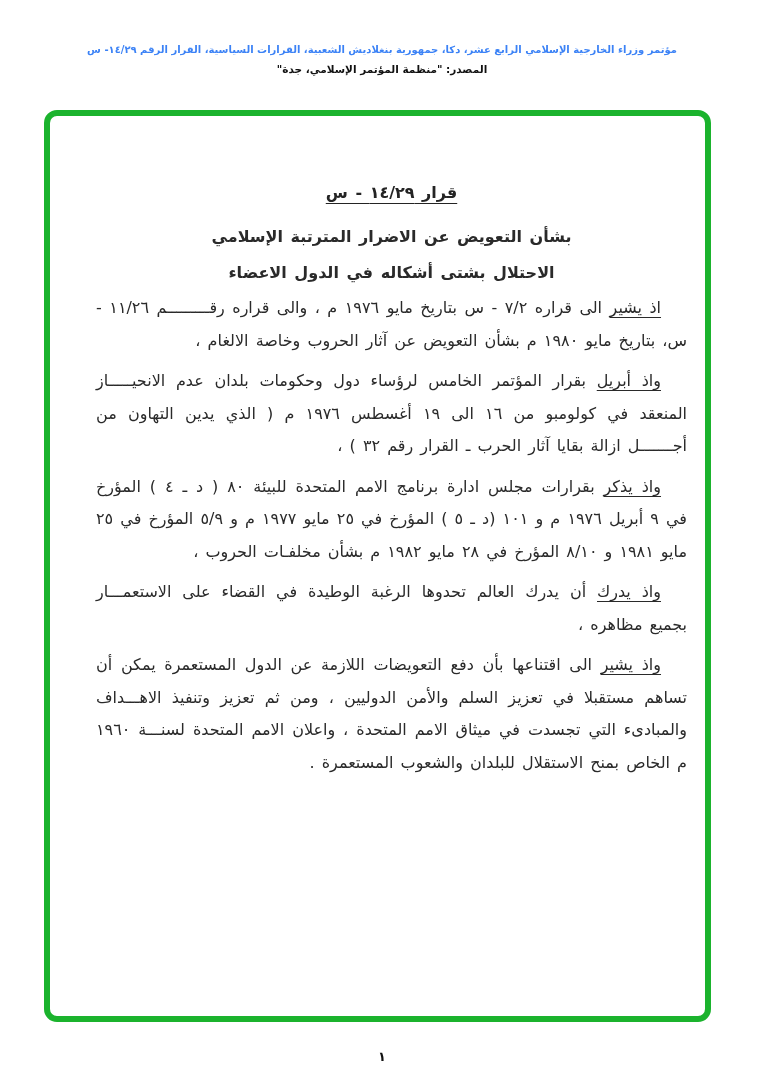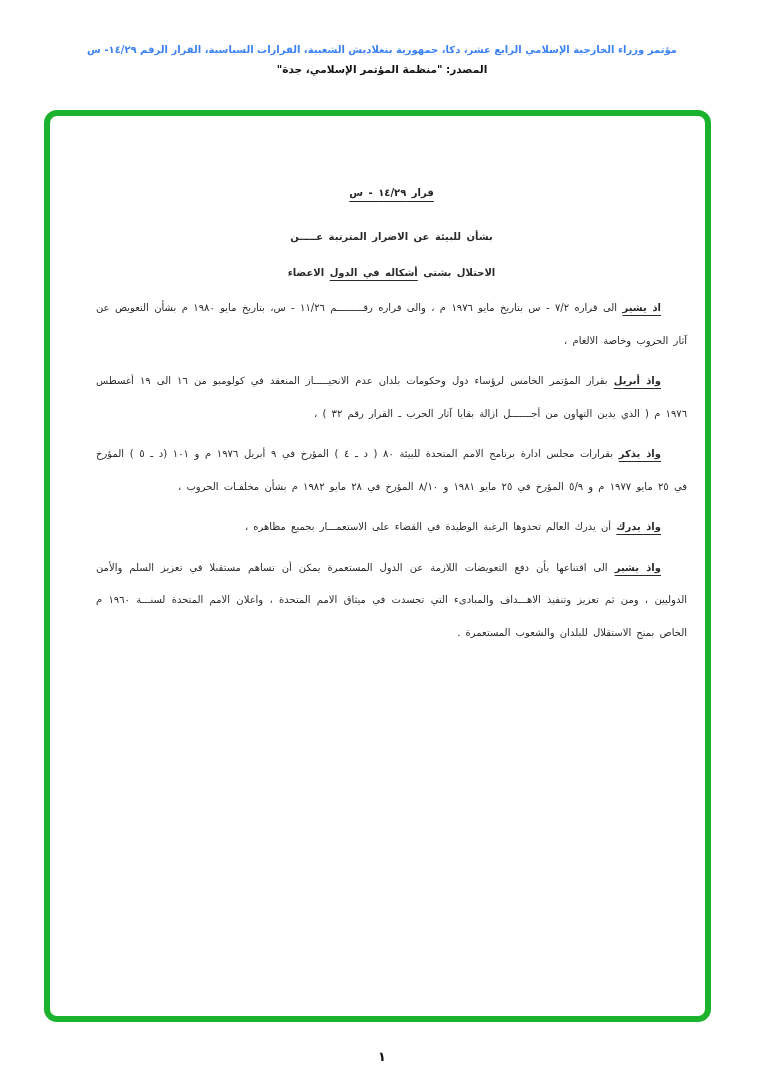--- a/index.html
+++ b/index.html
@@ -35,58 +35,56 @@
     width: 667px; height: 912px;
     border: 6px solid #1bb32d;
     border-radius: 13px;
     background: #ffffff;
   }
   .doc-content {
     position: absolute;
     top: 6px; bottom: 6px; left: 6px; right: 6px;
     padding: 56px 12px 0 40px;
     direction: rtl;
-    font-size: 10px;
+    font-size: 16px;
     color: #242424;
     word-spacing: 2px;
   }
   .doc-title {
     text-align: center;
     font-weight: bold;
     text-decoration: underline;
     text-underline-offset: 5px;
     text-decoration-thickness: 1.3px;
     margin-bottom: 12px;
     line-height: 30px;
   }
   .doc-subtitle {
     text-align: center;
     line-height: 33px;
     margin-bottom: 3px;
     font-weight: bold;
     color: #2a2a2a;
   }
   .doc-subtitle .u {
-    text-decoration: underline;
     text-underline-offset: 4px;
     margin-top: 46px;
   }
   .para {
     direction: rtl;
     text-align: justify;
     line-height: 32.5px;
     margin-bottom: 8px;
     text-indent: 26px;
     color: #2a2a2a;
   }
   .para .lead {
     text-decoration: underline;
     text-underline-offset: 4px;
     text-decoration-thickness: 1.2px;
-    font-weight: bold;
   }
   .page-footer {
     position: absolute;
     bottom: 18px; left: 0; right: 0;
     text-align: center;
     font-size: 13px;
     font-weight: bold;
     color: #111;
   }
 </style>
@@ -96,21 +94,21 @@
 <header class="page-header">
   <div class="line1">مؤتمر وزراء الخارجية الإسلامي الرابع عشر، دكا، جمهورية بنغلاديش الشعبية، القرارات السياسية، القرار الرقم ١٤/٢٩- س</div>
   <div class="line2">المصدر:  "منظمة المؤتمر الإسلامي، جدة"</div>
 </header>
 
 <div class="doc-frame">
   <div class="doc-content">
 
     <div class="doc-title">قرار ١٤/٢٩ - س</div>
 
-    <div class="doc-subtitle">بشأن للبيئة عن الاضرار المترتبة عـــــن</div>
+    <div class="doc-subtitle">بشأن التعويض عن الاضرار المترتبة الإسلامي</div>
 
     <div class="doc-subtitle"><span>الاحتلال  بشتى </span><span class="u">أشكاله في الدول</span><span> الاعضاء</span></div>
 
 
     <p class="para"><span class="lead">اذ يشير</span><span> الى قراره ٧/٢ - س بتاريخ مايو ١٩٧٦ م ،  والى قراره رقـــــــــم ١١/٢٦ - س، بتاريخ مايو ١٩٨٠ م بشأن التعويض عن آثار الحروب وخاصة الالغام ،</span></p>
 
     <p class="para"><span class="lead">واذ أبريل</span><span> بقرار المؤتمر الخامس لرؤساء دول وحكومات بلدان عدم الانحيـــــاز المنعقد في كولومبو من ١٦ الى ١٩ أغسطس ١٩٧٦ م ( الذي يدين التهاون  من  أجـــــــل ازالة بقايا آثار الحرب ـ  القرار رقم ٣٢ ) ،</span></p>
 
 
     <p class="para"><span class="lead">واذ يذكر</span><span> بقرارات مجلس ادارة برنامج الامم المتحدة للبيئة ٨٠  ( د ـ ٤ ) المؤرخ في ٩ أبريل ١٩٧٦ م و ١٠١ (د ـ ٥ )  المؤرخ في ٢٥ مايو ١٩٧٧ م و ٥/٩ المؤرخ في ٢٥ مايو ١٩٨١ و ٨/١٠ المؤرخ في ٢٨ مايو ١٩٨٢ م بشأن مخلفـات الحروب ،</span></p>

